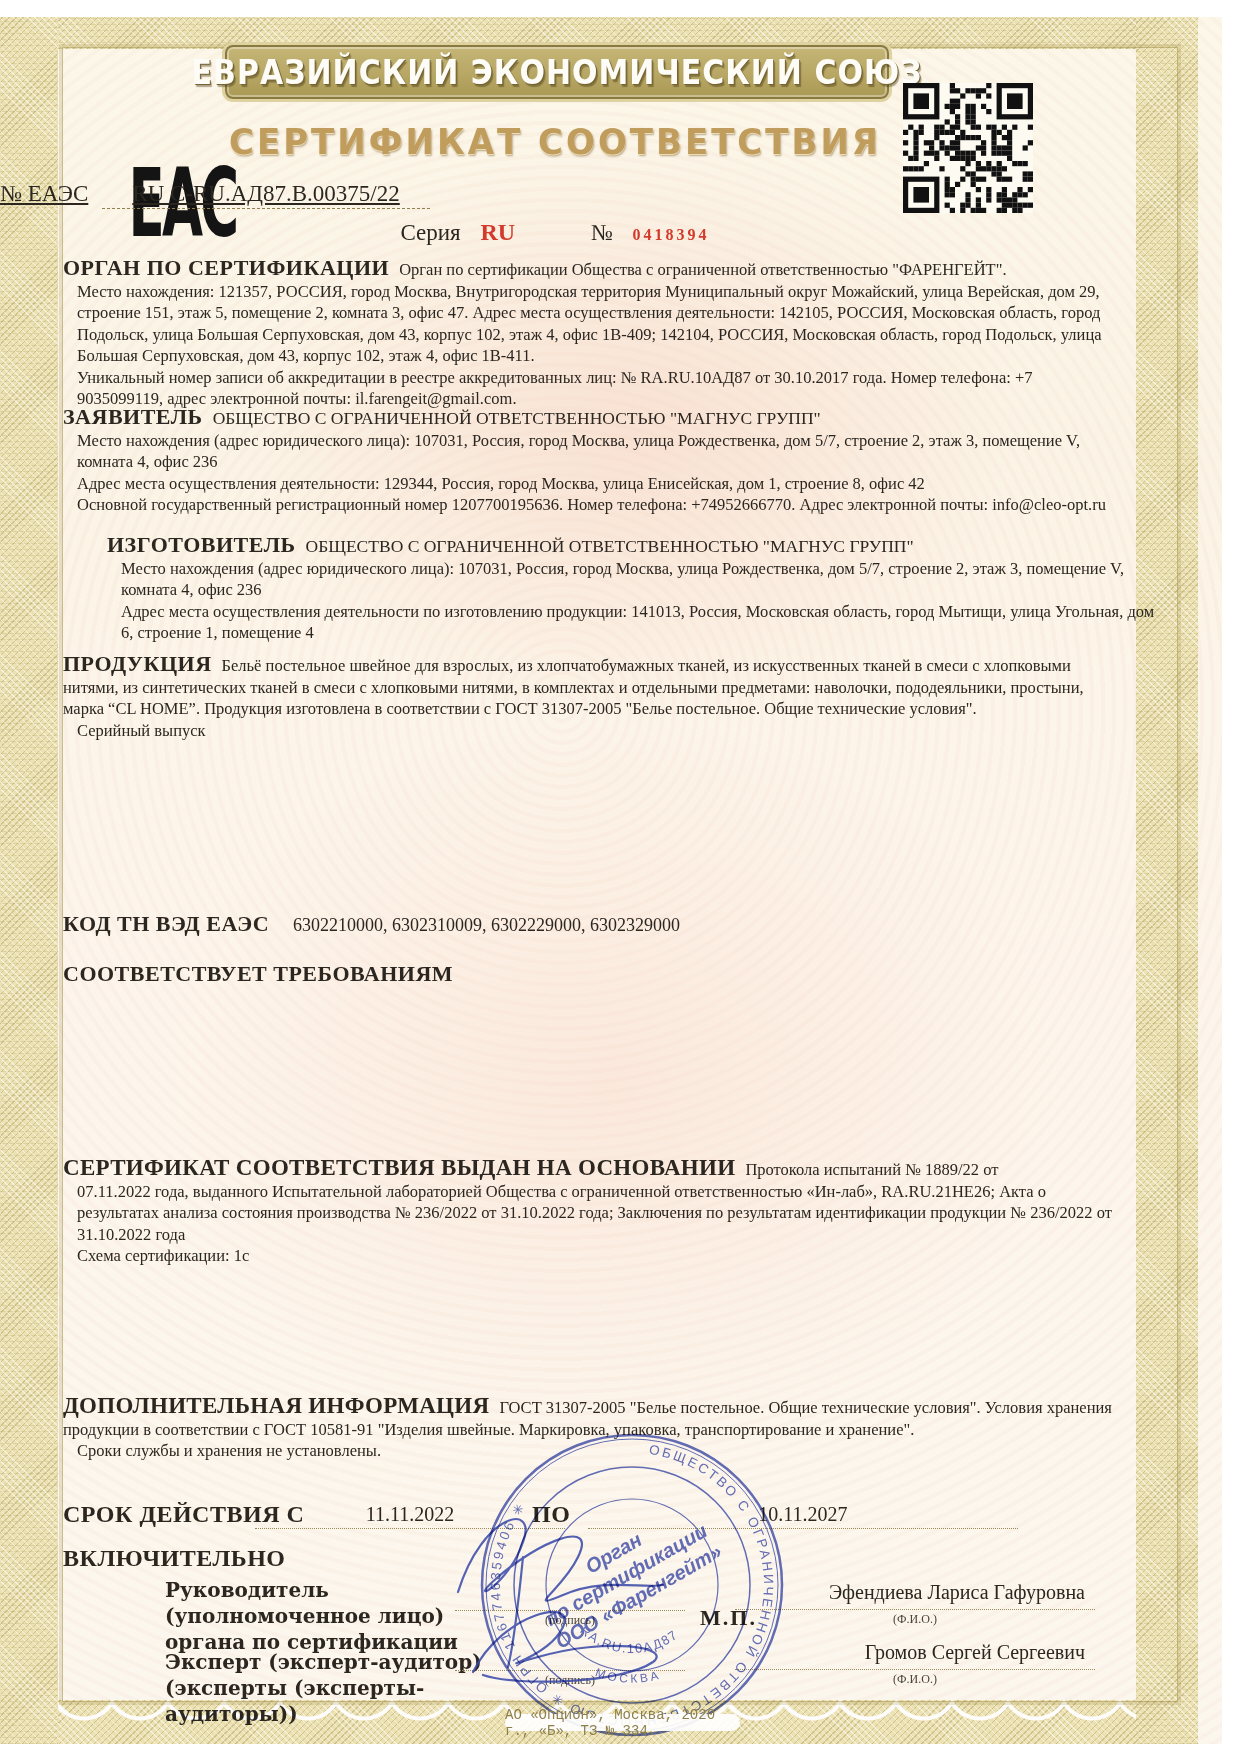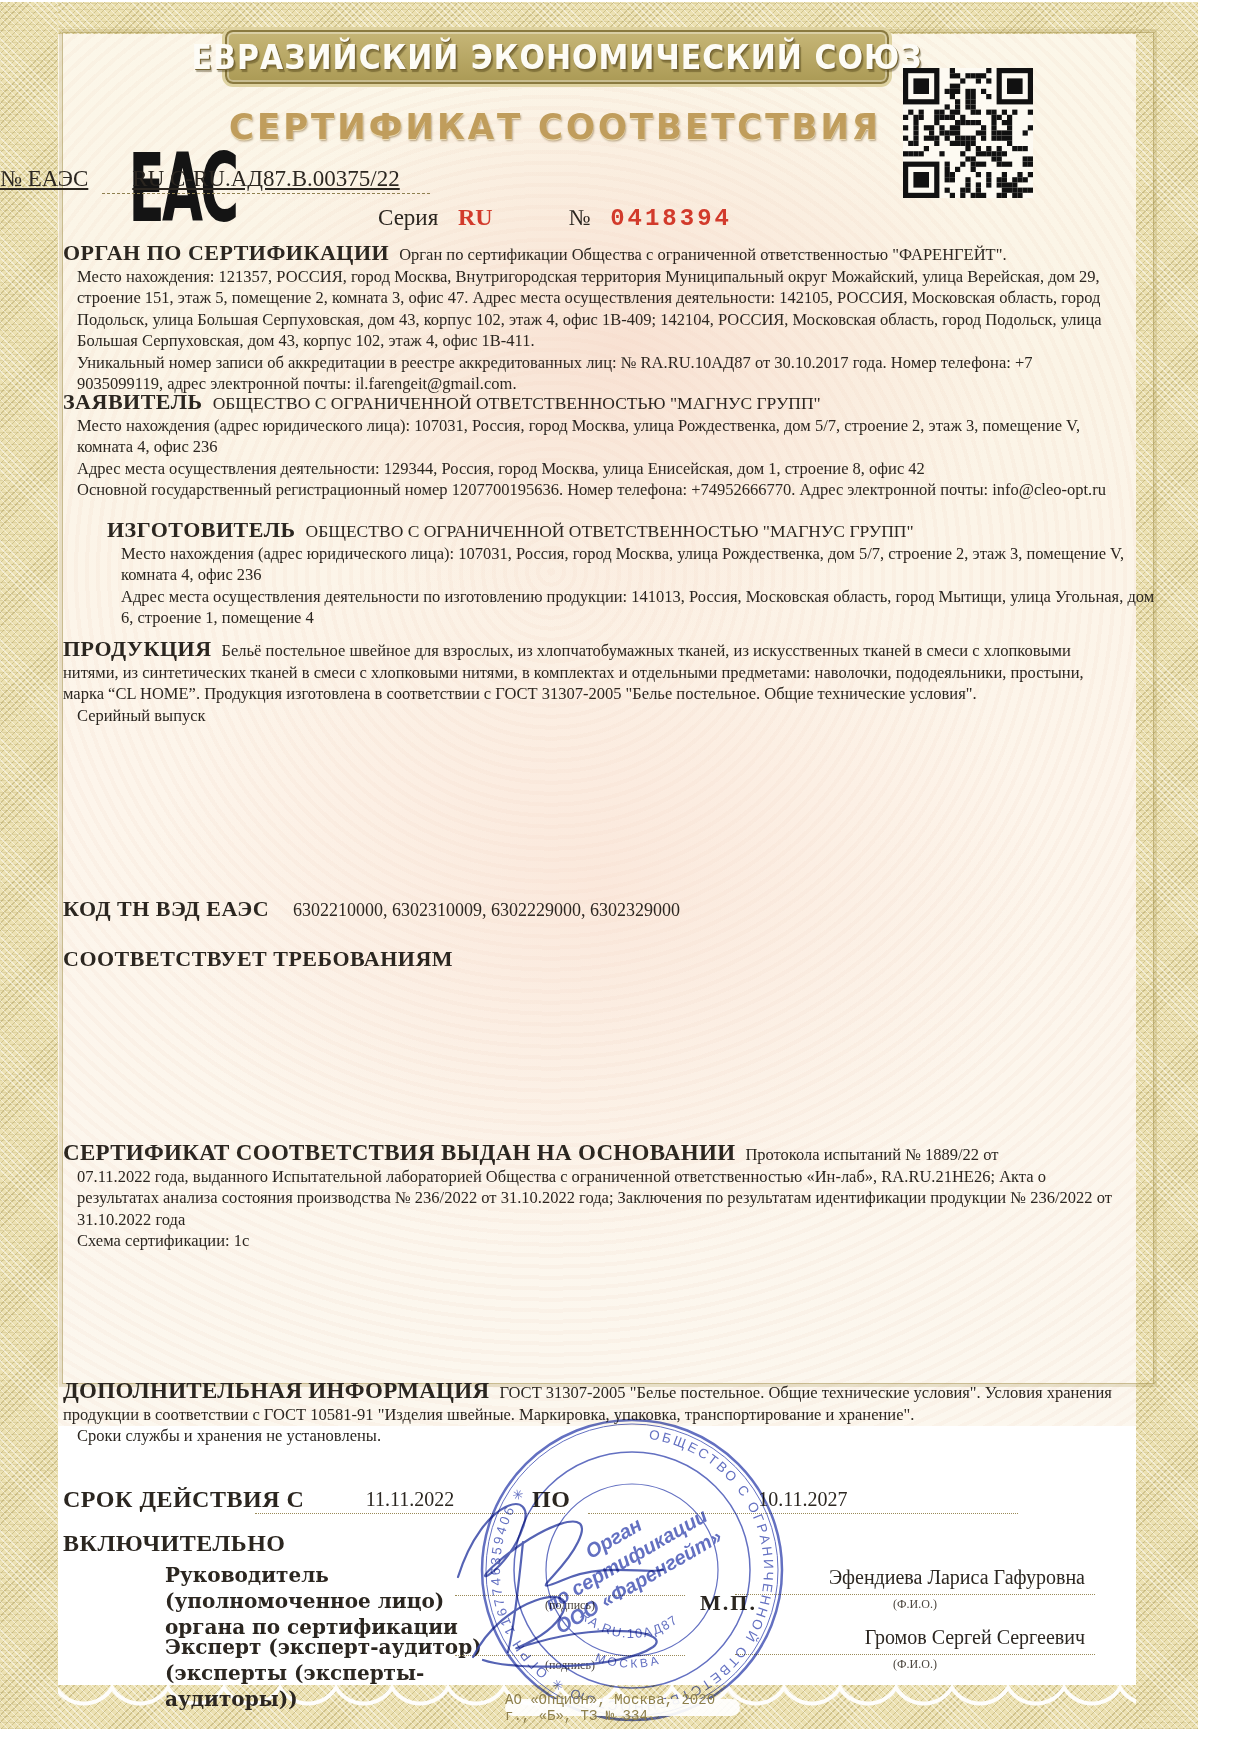--- a/index.html
+++ b/index.html
@@ -1,23 +1,23 @@
 <!DOCTYPE html>
 <html><head>
 <meta charset="utf-8">
 <style>
   html,body{margin:0;padding:0;background:#ffffff;}
   .page{position:relative;width:1240px;height:1755px;background:#ffffff;overflow:hidden;
         font-family:"Liberation Serif", serif;color:#2b2620;}
-  .cert{position:absolute;left:0;top:2px;width:1198px;height:1424px;
+  .cert{position:absolute;left:0;top:17px;width:1198px;height:1727px;
         background:
           radial-gradient(ellipse 560px 420px at 52% 24%, rgba(246,210,195,.55) 0%, rgba(246,210,195,0) 70%),
           radial-gradient(ellipse 620px 520px at 50% 62%, rgba(248,216,200,.45) 0%, rgba(248,216,200,0) 72%),
           repeating-radial-gradient(circle at 46% 40%, rgba(214,150,120,.05) 0 4px, rgba(255,255,255,0) 4px 11px),
-          linear-gradient(#fcf7e9 0%, #fbf4e6 25%, #fdf5eb 55%, #fcf7ee 100%);}
+          linear-gradient(#fcf7e9 0%, #fbf4e6 25%, #fdf5eb 55%, #fcf7ee 100%); padding-left: 24px;}
   
   .band{position:absolute;background-color:#ece1b2;
         background-image:
           repeating-linear-gradient(45deg, rgba(255,255,255,.5) 0 1px, rgba(255,255,255,0) 1px 5px),
           repeating-linear-gradient(-45deg, rgba(150,132,62,.32) 0 1px, rgba(150,132,62,0) 1px 5px),
           repeating-linear-gradient(0deg, rgba(150,132,62,.16) 0 1px, rgba(150,132,62,0) 1px 6px);}
   .band-top{left:0;top:0;width:1198px;height:32px;}
   .band-bottom{left:0;top:1683px;width:1198px;height:44px;
         background-image:
           radial-gradient(circle at 28px -14px, rgba(255,255,255,0) 30px, rgba(255,255,255,.95) 31px 34px, rgba(255,255,255,0) 35px),
@@ -40,21 +40,21 @@
         transform:scale(.68,1.22);letter-spacing:-4px;}
   .doc-title{position:absolute;left:0;top:104px;width:1110px;text-align:center;
         font-family:"DejaVu Sans", sans-serif;font-weight:bold;font-size:34px;letter-spacing:3px;color:#c09d5c;
         text-shadow:0 1px 0 #ecdcb4, 1px 2px 2px rgba(120,90,40,.5);transform:scaleY(1.05);}
   .num-line{position:absolute;left:0;top:164px;width:1110px;text-align:left;font-size:23px;text-decoration:underline;}
   .num-line .lbl{margin-right:14px;}
   .num-line .val{border-bottom:1.5px dashed #8f8050;padding:0 30px 2px 30px;}
   .series-line{position:absolute;left:0;top:202px;width:1110px;text-align:center;font-size:23px;}
   .series-line .red{color:#d23a2b;font-weight:bold;}
   .series-line .series-val{margin-left:14px;margin-right:70px;font-size:24px;}
-  .series-line .blank-num{font-family:Liberation Mono, monospace;font-size:24px;letter-spacing:3px;margin-left:14px;}
+  .series-line .blank-num{font-family:Liberation Serif, serif;font-size:16px;letter-spacing:3px;margin-left:14px;}
   .qr{position:absolute;left:903px;top:66px;width:130px;height:130px;}
   
   .sec{position:absolute;left:63px;width:1058px;font-size:16.5px;line-height:21.5px;}
   .sec .h{font-weight:bold;font-size:22px;letter-spacing:.5px;}
   .sec .lead{margin-left:10px;}
   .sec .lead-caps{margin-left:10px;font-size:17.5px;}
   .sec p{margin:0;padding-left:14px;}
   .sec p.first{padding-left:0;text-indent:0;}
   .h-big{font-weight:bold;font-size:23px;letter-spacing:.3px;}
   

